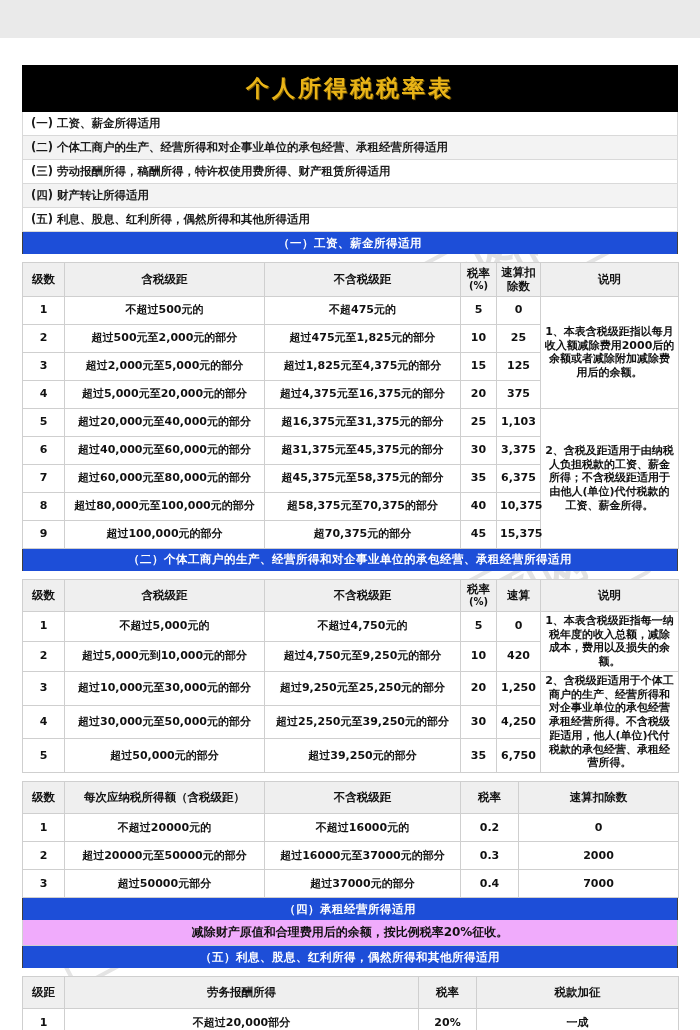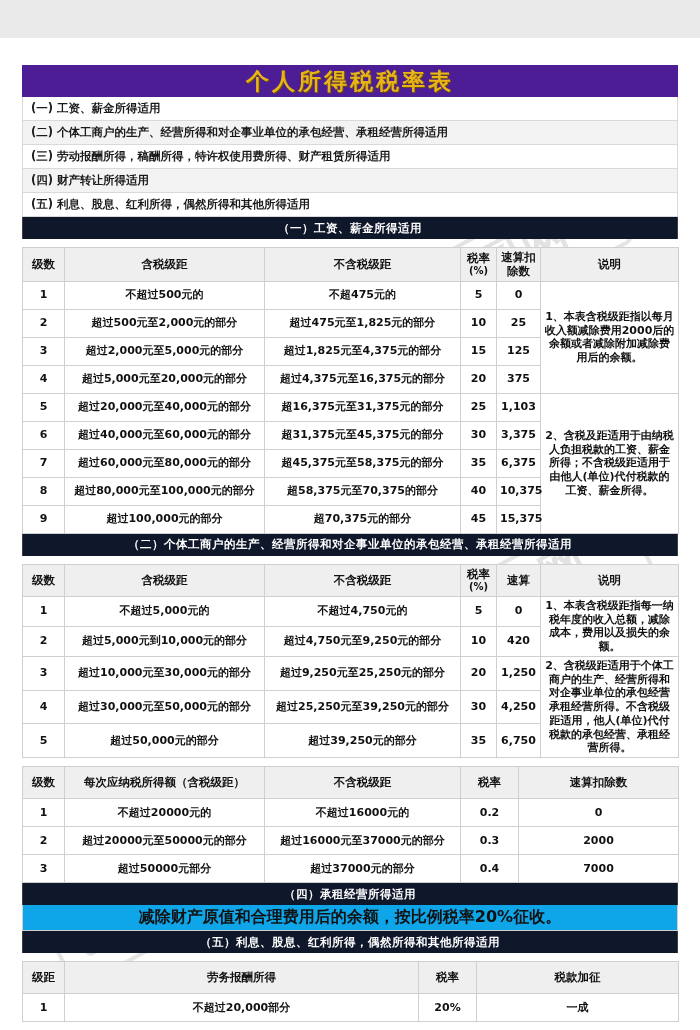--- a/index.html
+++ b/index.html
@@ -43,22 +43,22 @@
     position: absolute;
     border: 4px solid #e4e4e4;
     border-radius: 10px;
     transform: rotate(-28deg);
     z-index: 3;
     pointer-events: none;
   }
 
   
   .title-bar {
-    background: #4c1d95;
-    height: 32px;
+    background: #000000;
+    height: 47px;
     display: flex;
     align-items: center;
     justify-content: center;
   }
   .title-text {
     color: #e9b417;
     font-size: 23px;
     font-weight: bold;
     letter-spacing: 3px;
     text-shadow: 1px 1px 0 #6b4f05;
@@ -76,21 +76,21 @@
     border-bottom: 1px solid #d9d9d9;
     border-left: 1px solid #d9d9d9;
     border-right: 1px solid #d9d9d9;
     background: #ffffff;
   }
   .intro-row.alt { background: #f3f3f3; }
   .intro-row .num { margin-right: 4px; }
 
   
   .sec-head {
-    background: #0f172a;
+    background: #1d4ed8;
     color: #ffffff;
     font-size: 11.5px;
     font-weight: bold;
     height: 22px;
     display: flex;
     align-items: center;
     justify-content: center;
     letter-spacing: 0.5px;
     border-left: 1px solid #3e3e3e;
     border-right: 1px solid #3e3e3e;
@@ -133,23 +133,23 @@
   .sub { font-size: 10px; font-weight: bold; }
 
   
   .s4-desc {
     border: 1px solid #cfcfcf;
     border-top: none;
     height: 26px;
     display: flex;
     align-items: center;
     justify-content: center;
-    font-size: 16px;
-    font-weight: bold;
-    background: #0ea5e9;
+    font-size: 12px;
+    font-weight: bold;
+    background: #f0abfc;
     color: #111;
   }
 </style>
 </head>
 <body>
 
 <div id="page">
 
   <div class="topbar"></div>
 

